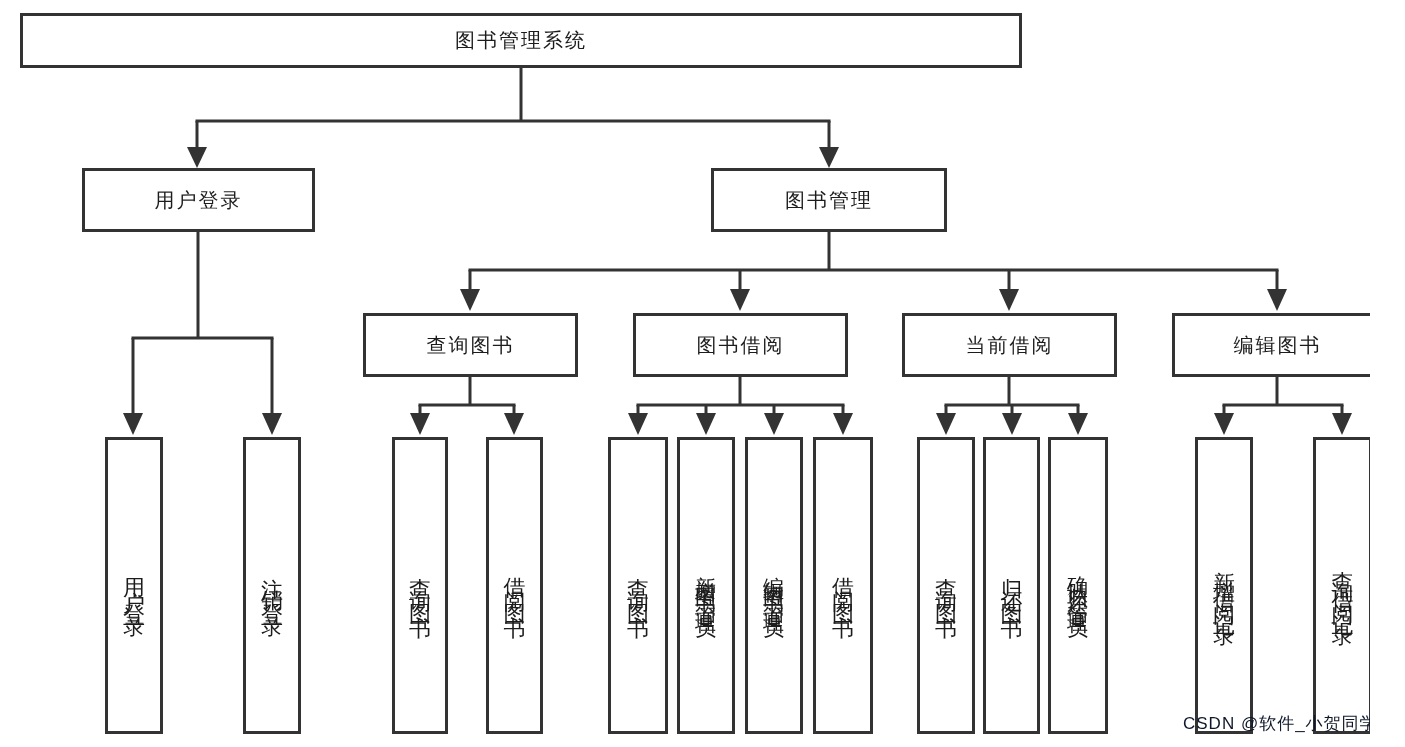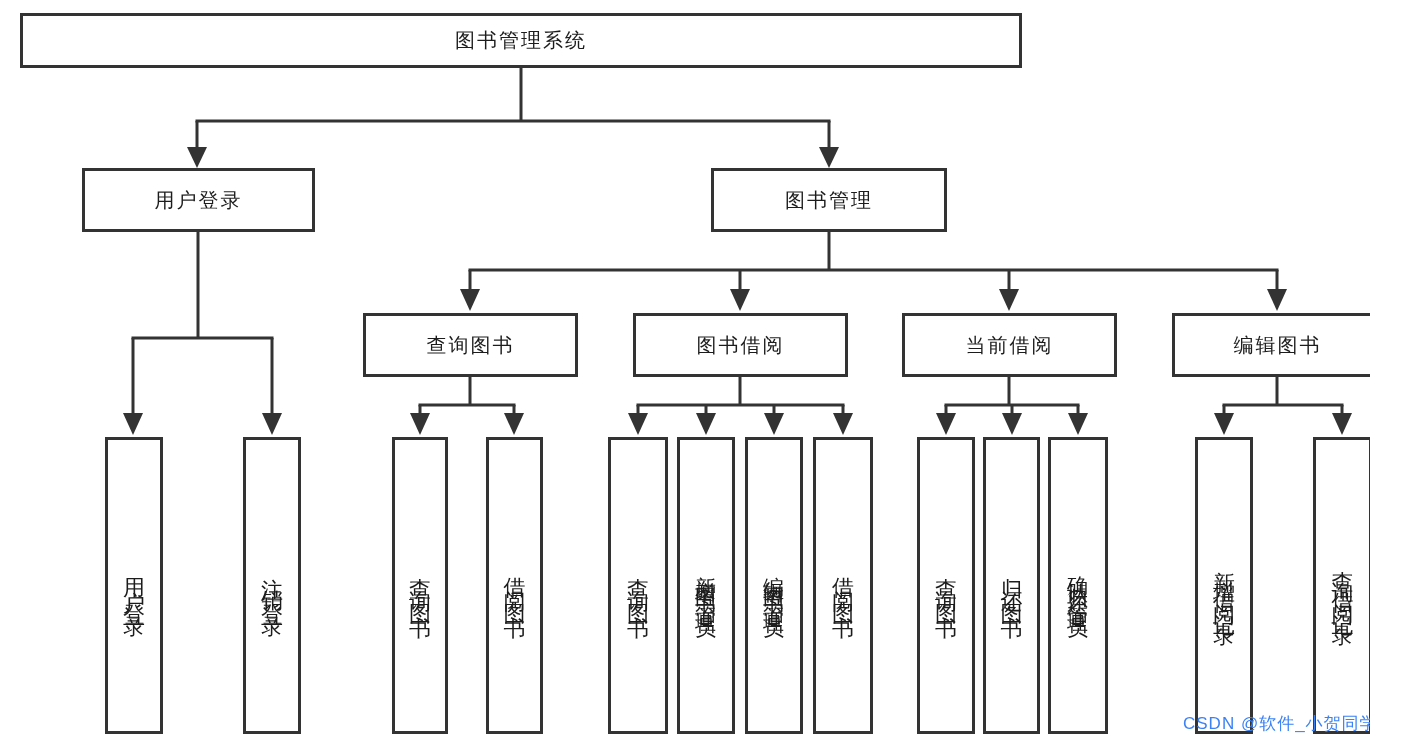--- a/index.html
+++ b/index.html
@@ -35,21 +35,21 @@
   }
   .v-label.v-mid { letter-spacing: 11px; }
   .v-label.v-long { font-size: 21px; letter-spacing: 6px; }
   .leaf { top: 437px; height: 297px; }
   #watermark {
     position: absolute;
     left: 1183px;
     top: 712px;
     font-size: 17px;
     letter-spacing: 1px;
-    color: #3b82f6;
+    color: #0f172a;
     white-space: nowrap;
     z-index: 5;
   }
 </style>
 </head>
 <body>
 
 <div id="stage">
 
   <svg id="connectors" viewBox="0 0 1405 747" xmlns="http://www.w3.org/2000/svg">

